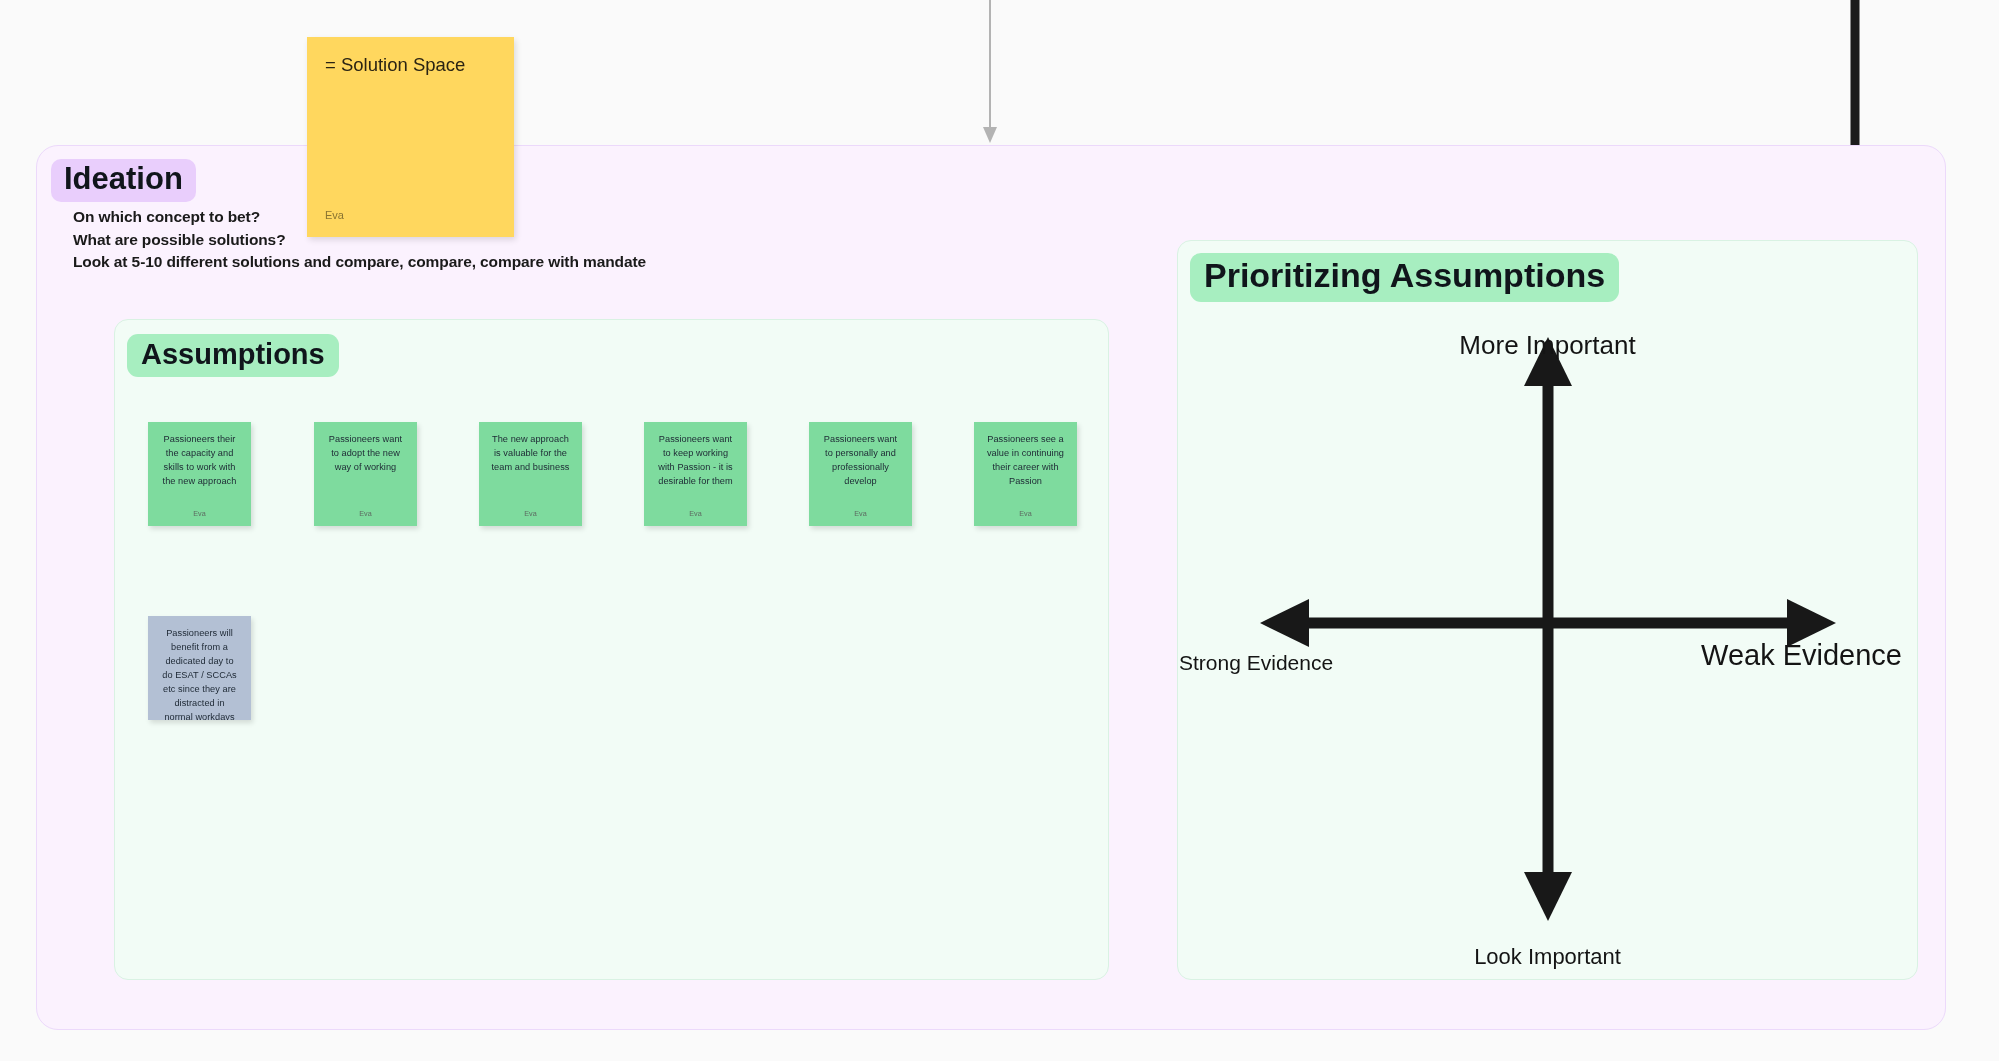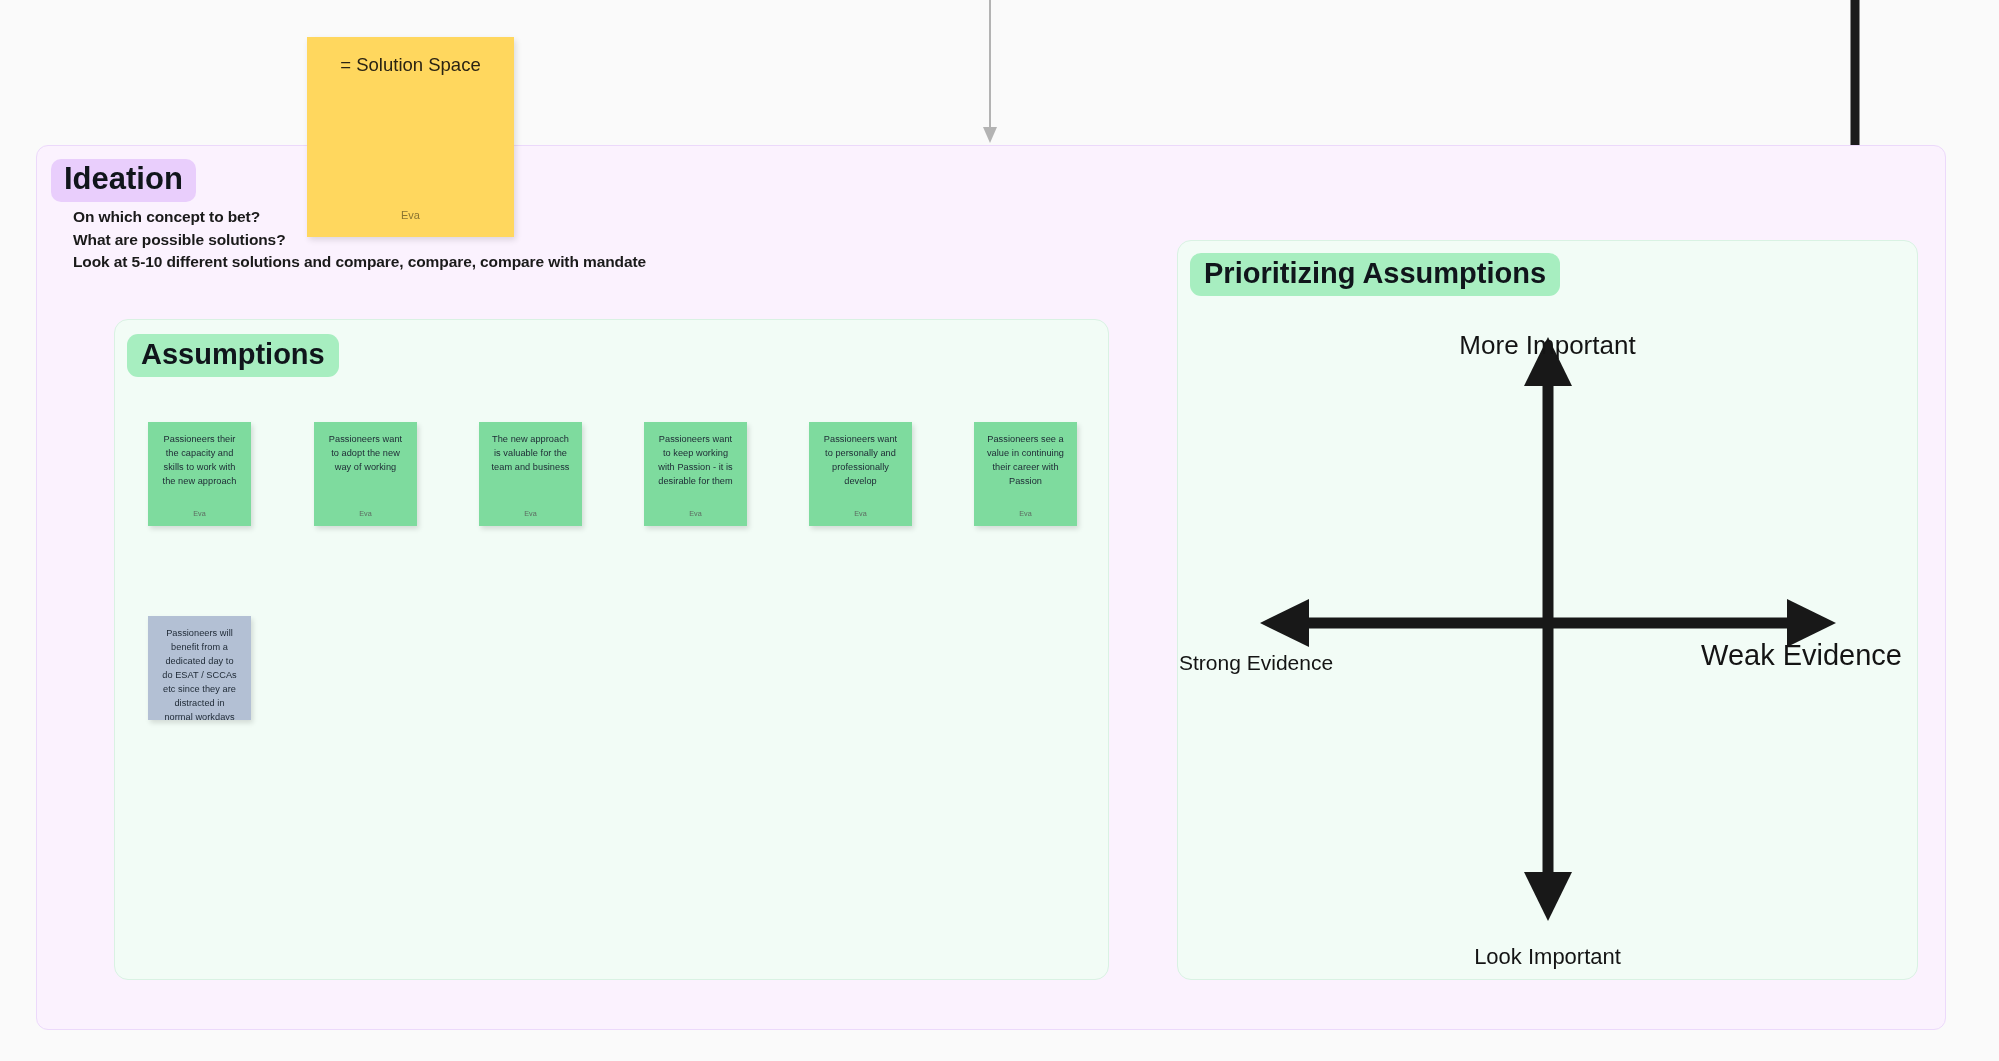--- a/index.html
+++ b/index.html
@@ -33,21 +33,21 @@
 
   
   #ideation-frame {
     position: absolute;
     left: 36px;
     top: 145px;
     width: 1910px;
     height: 885px;
     background: #fbf2fe;
     border: 1.5px solid #ecd9fb;
-    border-radius: 12px;
+    border-radius: 22px;
     box-sizing: border-box;
     text-decoration: underline;
   }
 
   .frame-pill {
     display: inline-block;
     border-radius: 10px;
     padding: 4px 13px 6px 13px;
     font-weight: bold;
     line-height: 1.05;
@@ -107,21 +107,21 @@
     top: 14px;
     font-size: 29px;
     padding: 5px 14px 8px 14px;
     font-weight: bold;
     line-height: 1.05;
     white-space: nowrap;
   }
   #matrix-pill {
     left: 12px;
     top: 12px;
-    font-size: 29px;
+    font-size: 34px;
     padding: 5px 14px 8px 14px;
     font-weight: bold;
     line-height: 1.05;
     white-space: nowrap;
   }
 
   
   .sticky {
     position: absolute;
     box-sizing: border-box;
@@ -154,21 +154,20 @@
     width: 207px;
     height: 200px;
     background: #ffd75e;
     box-shadow: 2px 3px 6px rgba(0,0,0,0.12);
     box-sizing: border-box;
     padding: 16px 18px 16px 18px;
     display: flex;
     flex-direction: column;
     justify-content: space-between;
     z-index: 40;
-    text-align: center;
   }
   #solution-space-note .note-title {
     font-size: 18.5px;
     color: #2a2313;
     line-height: 1.3;
   }
   #solution-space-note .note-author {
     font-size: 11px;
     color: #8a7431;
   }

